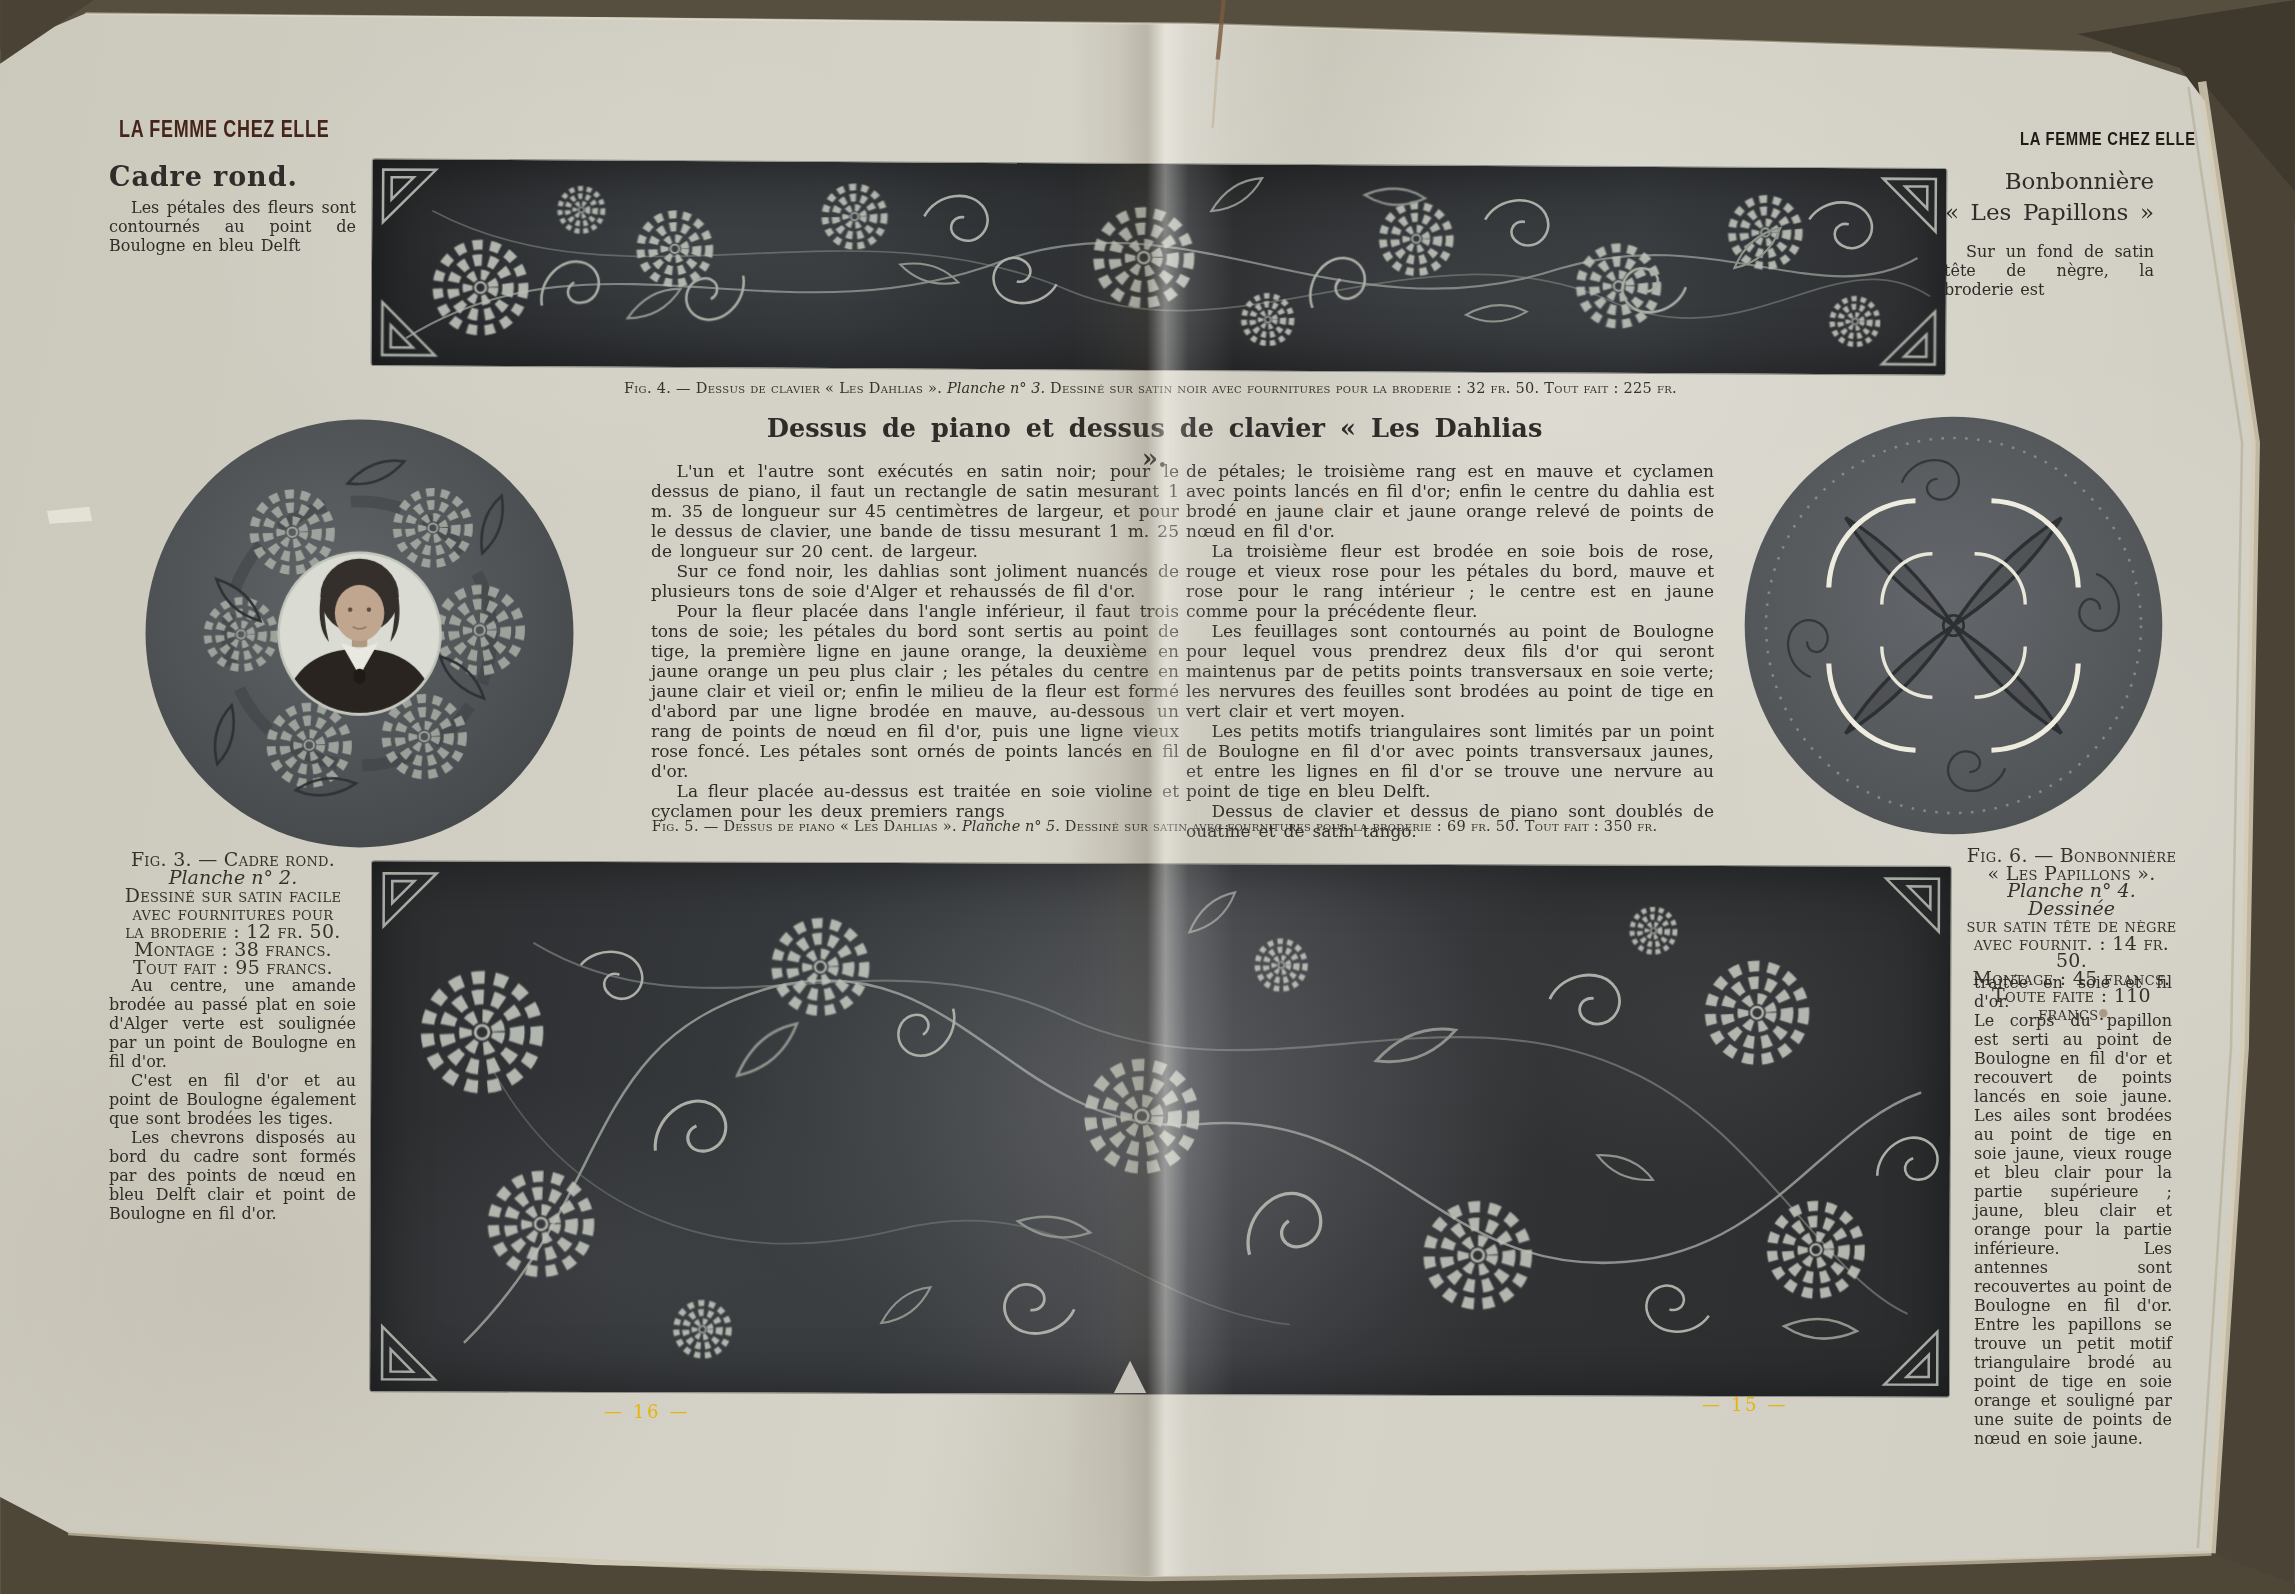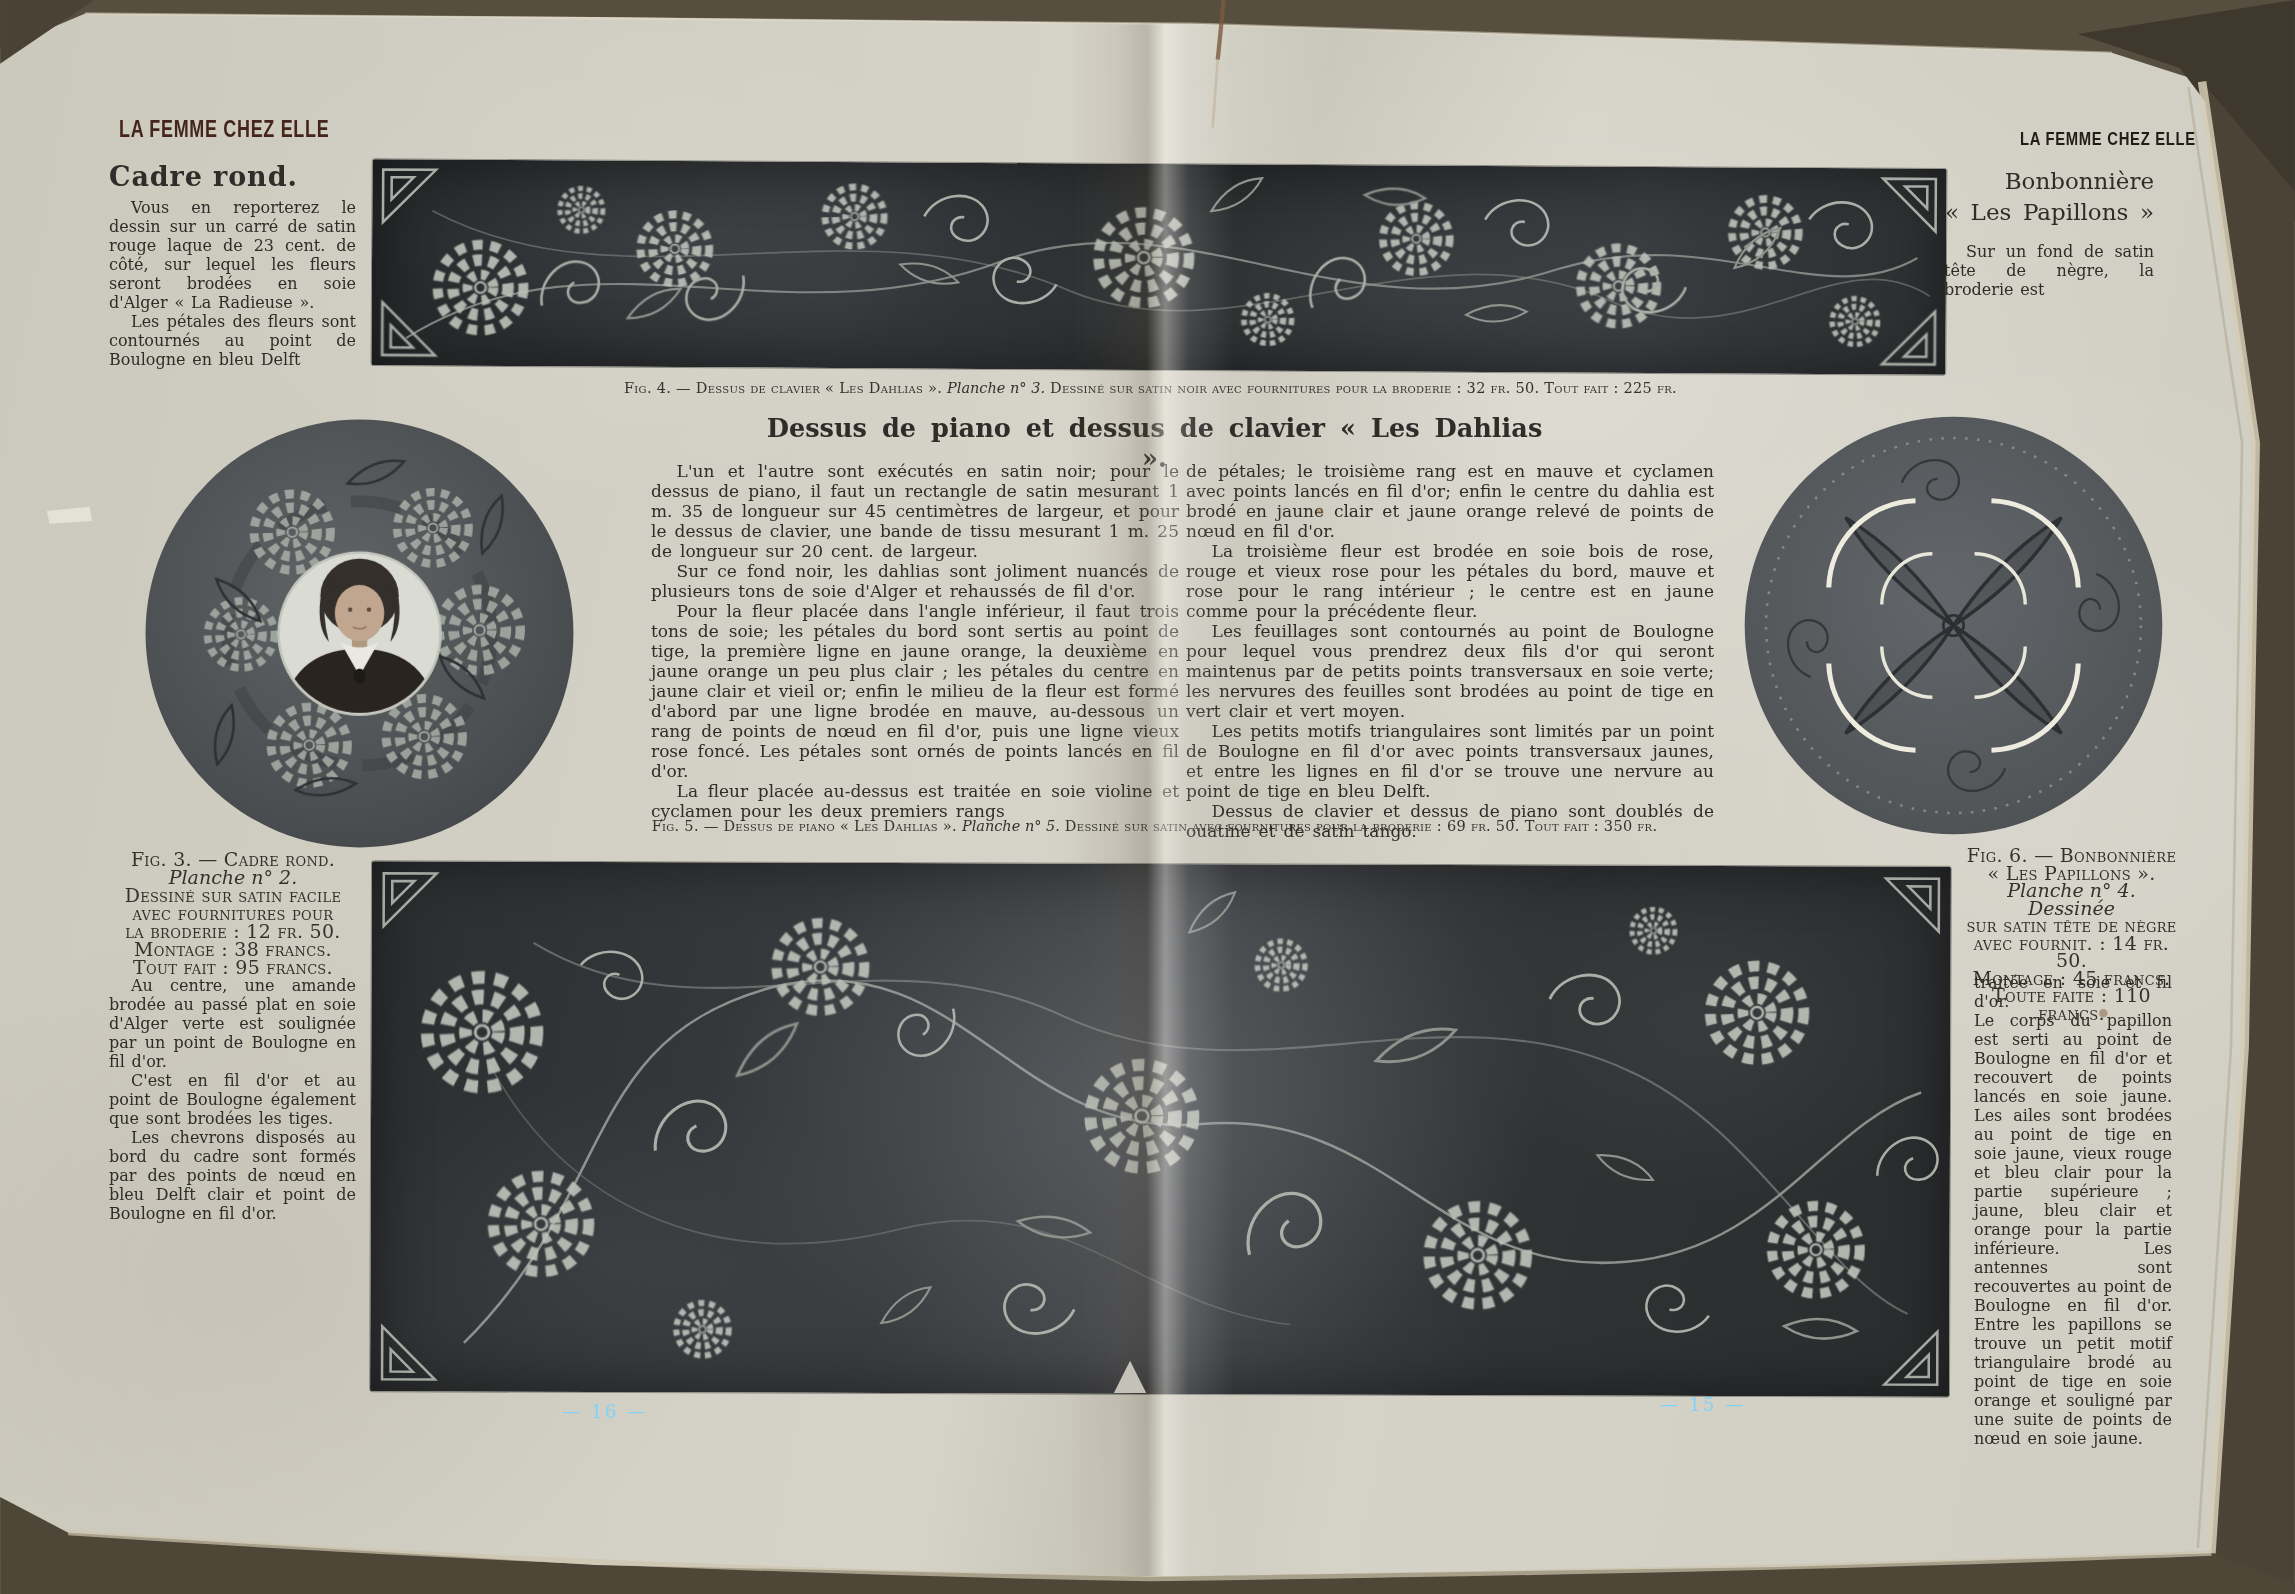--- a/index.html
+++ b/index.html
@@ -65,21 +65,21 @@
   .panel-bottom{left:371px;top:864px;width:1579px;height:530px;transform:rotate(0.2deg);
     background:
       radial-gradient(647px 443px at 48% 45%, rgba(162,164,170,0.22), transparent 65%),
       radial-gradient(426px 256px at 15% 75%, rgba(140,142,148,0.10), transparent 70%),
       radial-gradient(358px 256px at 85% 30%, rgba(150,152,158,0.10), transparent 70%),
       linear-gradient(100deg,#2b2d2f 0%,#3a3d40 35%,#45474b 50%,#303234 72%,#2a2c2e 100%);}
   .circle-fig{position:absolute;}
   .circle-left{left:143px;top:417px;width:433px;height:433px;}
   .circle-right{left:1743px;top:415px;width:421px;height:421px;}
 
-  .pagenum{position:absolute;font-size:18px;color:#7dd3fc;letter-spacing:2.6px;text-align:center;width:170px;}
+  .pagenum{position:absolute;font-size:18px;color:#eab308;letter-spacing:2.6px;text-align:right;width:170px;}
   #pn16{left:520px;top:1401px;}
   #pn17{left:1618px;top:1394px;}
 
   .edges{position:absolute;inset:0;pointer-events:none;}
   .hiddefs{position:absolute;width:0;height:0;}
 </style>
 </head>
 <body>
 
 <svg class="hiddefs" aria-hidden="true">
@@ -111,21 +111,20 @@
 
 <div id="stage">
 
   <div class="paper"></div>
 
   <div class="logo logo-left">LA FEMME CHEZ ELLE</div>
   <div class="logo logo-right">LA FEMME CHEZ ELLE</div>
 
   <div class="col col-narrow" id="leftTop">
     <h2 class="h-left">Cadre rond.</h2>
-    <p>Vous en reporterez le dessin sur un carré de satin rouge laque de 23 cent. de côté, sur lequel les fleurs seront brodées en soie d'Alger « La Radieuse ».</p>
     <p>Les pétales des fleurs sont contournés au point de Boulogne en bleu Delft</p>
   </div>
 
   <div class="panel panel-top">
     <svg width="1574" height="206" viewBox="0 0 1848 242">
       <path d="M40,210 C260,70 480,215 740,115 C960,35 1140,205 1395,120 C1575,65 1705,170 1815,105" stroke="#9aa099" stroke-width="2.5" fill="none" opacity="0.75"></path>
       <path d="M70,60 C300,180 560,40 820,150 C1020,230 1240,60 1460,160 C1620,225 1720,80 1830,150" stroke="#8e938c" stroke-width="2" fill="none" opacity="0.5"></path>
       <g stroke="#bcc0b8" opacity="0.92">
         <use href="#dahlia" transform="translate(127,150) scale(0.9)"></use>
         <use href="#dahlia" transform="translate(355,103) scale(0.72)"></use>

